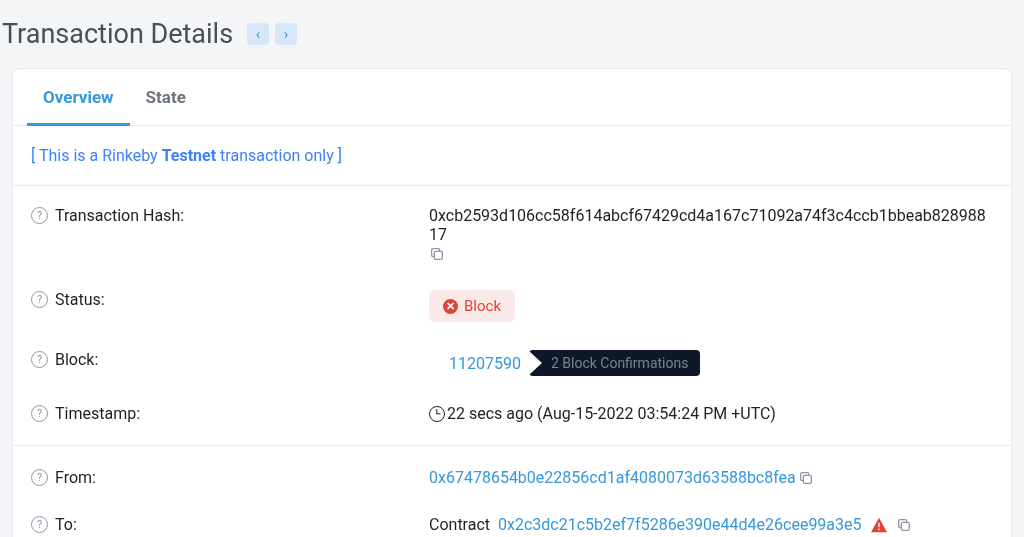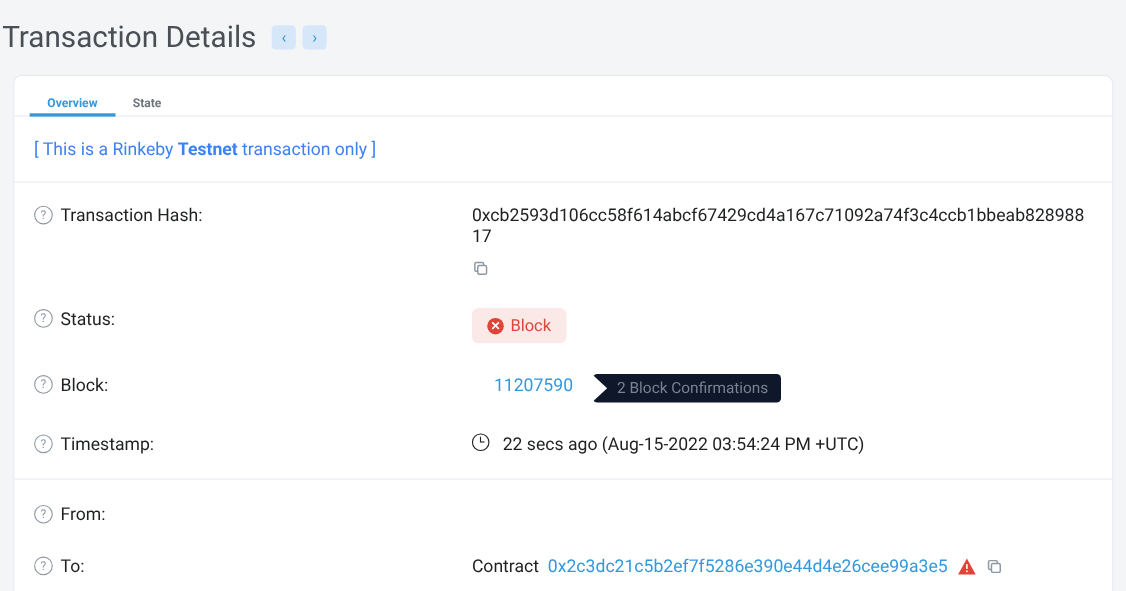--- a/index.html
+++ b/index.html
@@ -35,22 +35,22 @@
       border-radius: 8px 8px 0 0;
       border: 1px solid #e7eaf3;
       overflow: hidden;
     }
     .tabs {
       display: flex;
       border-bottom: 1px solid #e7eaf3;
       padding: 0 14px;
     }
     .tab {
-      padding: 18px 16px 3px 16px;
-      font-size: 11px;
+      padding: 18px 16px 16px 16px;
+      font-size: 17px;
       font-weight: 700;
       color: #6c757d;
       cursor: pointer;
       border-bottom: 3px solid transparent;
       margin-bottom: -1px;
     }
     .tab.active { color: #3498db; border-bottom-color: #3498db; }
     .notice-row { padding: 20px 18px; border-bottom: 1px solid #e7eaf3; }
     .notice {
       color: #3b82f6;
@@ -80,21 +80,22 @@
       border-radius: 50%;
       display: inline-flex; align-items: center; justify-content: center;
       color: #8c98a4; font-size: 11px;
       line-height: 1;
       cursor: help;
       flex-shrink: 0;
     }
     .value-col {
       flex: 1;
       display: flex;
-      gap: 12px;
+      align-items: center;
+      gap: 2px;
       flex-wrap: wrap;
       font-size: 16px;
     }
     .hash-text { word-break: break-all; color: #1e2022; }
     .copy-icon {
       width: 16px; height: 16px;
       cursor: pointer;
       color: #8c98a4;
       flex-shrink: 0;
     }
@@ -234,20 +235,29 @@
         <div class="value-col">
           <span class="clock-icon"></span>
           <span>22 secs ago (Aug-15-2022 03:54:24 PM +UTC)</span>
         </div>
       </div>
 
       <div class="row">
         <div class="label-col">
           <span class="help-icon">?</span>
           <span>From:</span>
+        </div>
+        <div class="value-col">
+          <span class="addr-link">0x67478654b0e22856cd1af4080073d63588bc8fea</span>
+          <span class="copy-icon">
+            <svg viewBox="0 0 24 24" fill="none" stroke="currentColor" stroke-width="2">
+                <rect x="8" y="8" width="12" height="12" rx="2"></rect>
+                <path d="M16 8V6a2 2 0 0 0-2-2H6a2 2 0 0 0-2 2v8a2 2 0 0 0 2 2h2"></path>
+              </svg>
+          </span>
         </div>
       </div>
 
       <div class="row">
         <div class="label-col">
           <span class="help-icon">?</span>
           <span>To:</span>
         </div>
         <div class="value-col">
           <div class="to-wrap">

